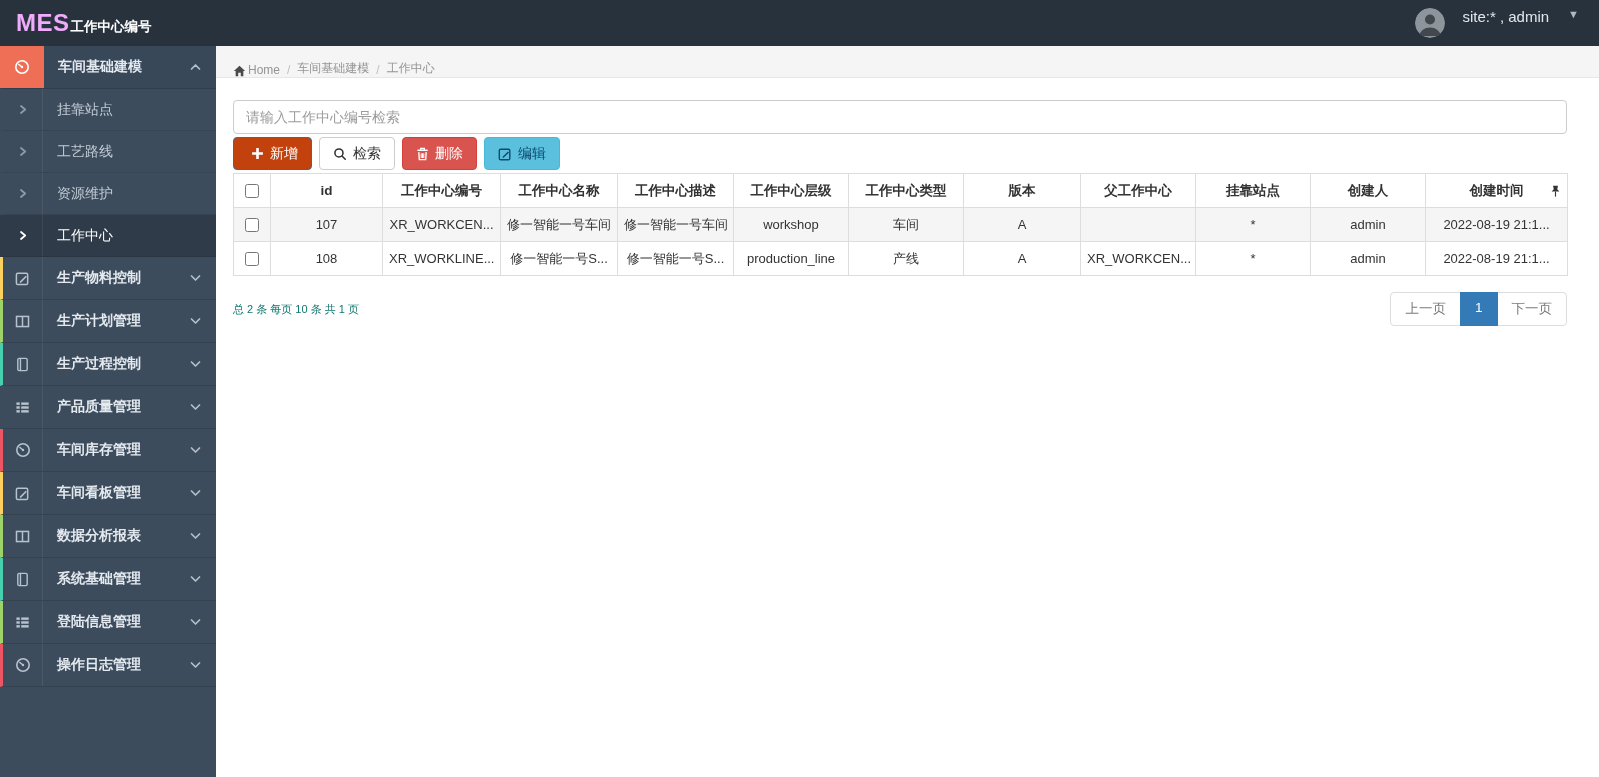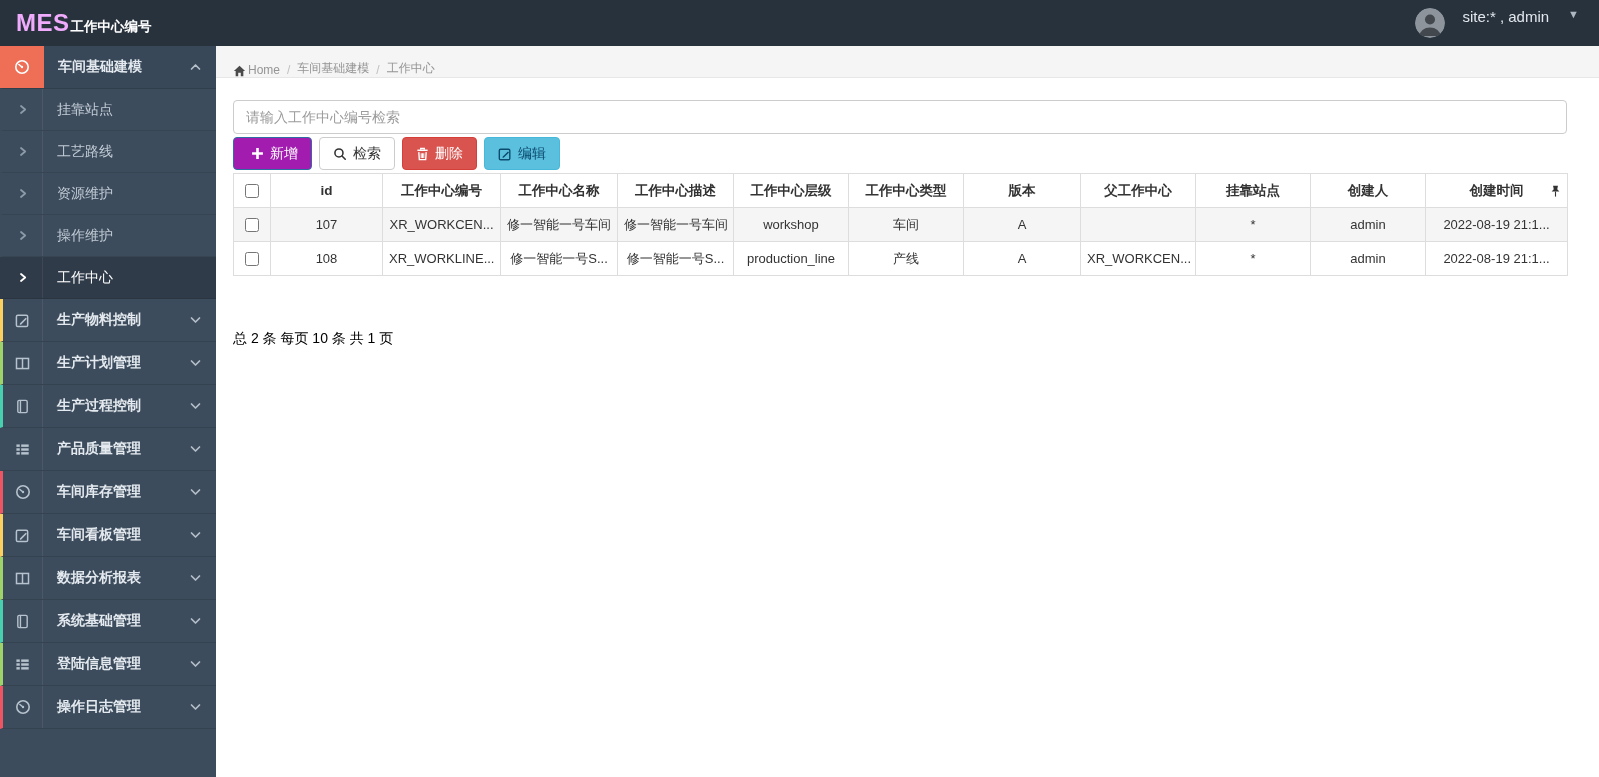--- a/index.html
+++ b/index.html
@@ -50,37 +50,37 @@
   .bc-sep { margin:0 7px; color:#c0c0c0; }
   .content { padding:22px 32px 0 17px; }
 
   .search-input { width:100%; height:34px; border:1px solid #ccc; border-radius:4px;
                   padding:0 12px; font-size:14px; color:#555; outline:none; font-family:inherit; }
   .search-input::placeholder { color:#9b9b9b; }
 
   .toolbar { margin-top:3px; display:flex; gap:7px; }
   .btn { height:33px; padding:0 13px; border-radius:4px; font-size:14px; font-family:inherit;
          display:inline-flex; align-items:center; gap:6px; border:1px solid transparent; cursor:pointer; }
-  .btn-primary { background:#a21caf; border-color:#2e6da4; color:#fff;padding-left:17px; }
+  .btn-primary { background:#c2410c; border-color:#2e6da4; color:#fff;padding-left:17px; }
   .btn-default { background:#fff; border-color:#ccc; color:#333; }
   .btn-danger  { background:#d9534f; border-color:#d43f3a; color:#fff; }
   .btn-info    { background:#5bc0de; border-color:#46b8da; color:#0c4a6e; }
   .btn .ic { display:inline-flex; }
 
   .table-wrap { margin-top:3px; }
   table.grid { border-collapse:collapse; table-layout:fixed; width:1334px; color:#333; }
   .grid th, .grid td { border:1px solid #ddd; text-align:center; height:34px; padding:0 6px;
                        font-size:13px; overflow:hidden; white-space:nowrap; }
   .grid th { font-size:13.5px; font-weight:bold; position:relative; background:#fff; }
   .grid tbody tr:nth-child(odd) { background:#f5f5f5; }
   .grid input[type=checkbox] { width:14px; height:14px; margin:0; vertical-align:middle; cursor:pointer; }
   .pin { position:absolute; right:6px; top:50%; transform:translateY(-50%); color:#333; cursor:pointer; display:inline-flex; }
 
   .table-footer { margin-top:16px; display:flex; justify-content:space-between; align-items:center; width:1334px; }
-  .page-summary { color:#000000; font-size:14px; cursor:default;margin-top:38px; }
+  .page-summary { color:#0f766e; font-size:11px; cursor:default; }
   .pagination { display:flex; list-style:none; margin:0; padding:0; }
   .pagination li { padding:7px 14px; border:1px solid #ddd; background:#fff; color:#7b7b7b;
                    font-size:13.5px; margin-left:-1px; cursor:pointer; }
   .pagination li.first { border-top-left-radius:4px; border-bottom-left-radius:4px; margin-left:0; }
   .pagination li.last  { border-top-right-radius:4px; border-bottom-right-radius:4px; }
   .pagination li.active { background:#337ab7; border-color:#337ab7; color:#fff; position:relative; }
 </style>
 </head>
 <body>
 
@@ -137,28 +137,20 @@
           </span>
           <span class="sb-label sub">工艺路线</span>
         </div>
         <div class="sb-sub">
           <span class="sb-gutter sub">
             <svg width="10" height="11" viewBox="0 0 10 11">
               <path d="M3 2 L7.2 5.5 L3 9" fill="none" stroke="currentColor" stroke-width="1.8" stroke-linecap="round" stroke-linejoin="round"></path>
             </svg>
           </span>
           <span class="sb-label sub">资源维护</span>
-        </div>
-        <div class="sb-sub">
-          <span class="sb-gutter sub">
-            <svg width="10" height="11" viewBox="0 0 10 11">
-              <path d="M3 2 L7.2 5.5 L3 9" fill="none" stroke="currentColor" stroke-width="1.8" stroke-linecap="round" stroke-linejoin="round"></path>
-            </svg>
-          </span>
-          <span class="sb-label sub">操作维护</span>
         </div>
         <div class="sb-sub active">
           <span class="sb-gutter sub">
             <svg width="10" height="11" viewBox="0 0 10 11">
               <path d="M3 2 L7.2 5.5 L3 9" fill="none" stroke="currentColor" stroke-width="1.8" stroke-linecap="round" stroke-linejoin="round"></path>
             </svg>
           </span>
           <span class="sb-label sub">工作中心</span>
         </div>
         <div class="sb-group" style="border-left-color: rgb(252, 208, 94);">
@@ -436,16 +428,21 @@
                 <td>*</td>
                 <td>admin</td>
                 <td>2022-08-19 21:1...</td>
               </tr>
             </tbody>
           </table>
       </div>
 
       <div class="table-footer">
         <span class="page-summary">总 2 条 每页 10 条 共 1 页</span>
+        <ul class="pagination">
+          <li class="first">上一页</li>
+          <li class="active">1</li>
+          <li class="last">下一页</li>
+        </ul>
       </div>
     </div>
   </main>
 </div>
 
 </body></html>

